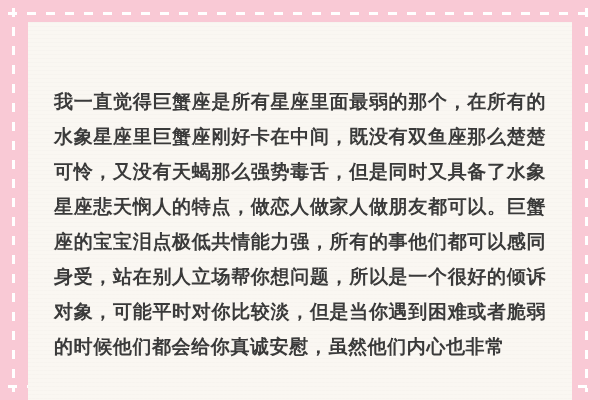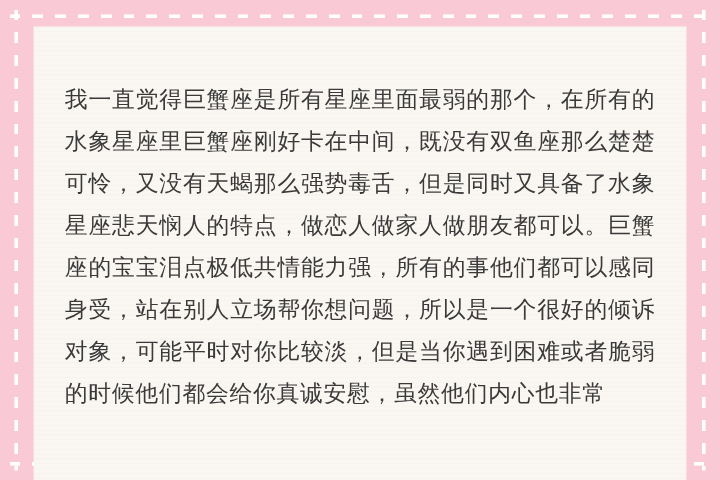--- a/index.html
+++ b/index.html
@@ -87,30 +87,31 @@
         rgba(0,0,0,0.012) 0px,
         rgba(0,0,0,0.012) 1px,
         rgba(0,0,0,0) 1px,
         rgba(0,0,0,0) 4px
       );
     pointer-events: none;
   }
   .body-text {
     position: absolute;
     left: 26px;
-    top: 44px;
+    top: 62px;
     width: 492px;
     font-size: 19px;
     line-height: 35px;
     color: #3a3a3a;
     letter-spacing: 0.6px;
     text-align: justify;
     text-justify: inter-ideograph;
     white-space: pre-wrap;
     font-family: "DejaVu Sans", "Liberation Sans", sans-serif;
+    font-weight: bold;
   }
 </style>
 </head>
 <body>
 
 <div class="page">
 
   <div class="frame-top"></div>
   <div class="frame-bottom"></div>
   <div class="frame-left"></div>

